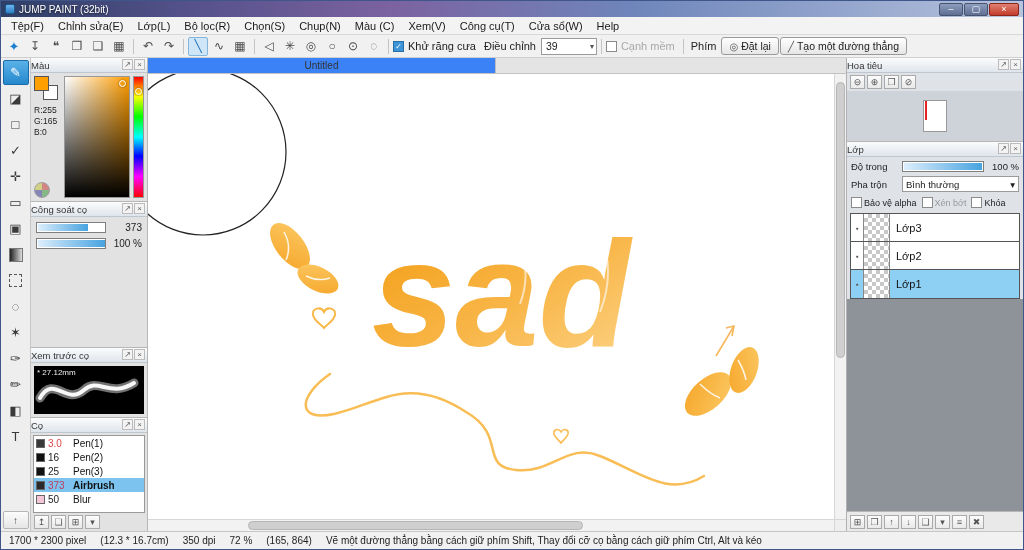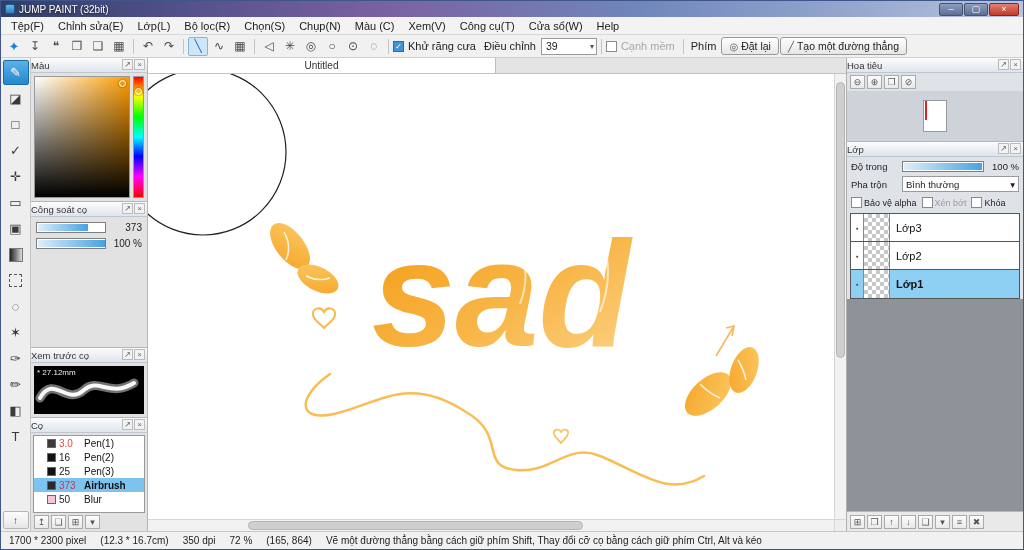--- a/index.html
+++ b/index.html
@@ -74,33 +74,33 @@
   .slider{flex:1;height:11px;border:1px solid #7e7e7e;background:#fff;position:relative;overflow:hidden;}
   .slider .fill{position:absolute;top:1px;bottom:1px;left:1px;background:linear-gradient(90deg,#ddeefc,#47a3e0);}
   .bval{width:32px;text-align:right;flex:none;}
 
   .panel.bprev{height:70px;flex:none;}
   .prevbox{margin:3px;flex:1;background:#000;position:relative;overflow:hidden;}
   .prevlabel{position:absolute;left:3px;top:2px;color:#eee;font-size:8px;z-index:2;}
 
   .panel.blist{flex:1;border-bottom:none;}
   .blist-rows{flex:1;background:#fff;border:1px solid #999;margin:2px 2px 0 2px;overflow:hidden;font-size:10px;}
-  .brush-row{display:flex;align-items:center;height:14px;padding:0 13px;gap:3px;}
+  .brush-row{display:flex;align-items:center;height:14px;padding:0 2px;gap:3px;}
   .brush-row.sel{background:#7cc3ef;}
   .brush-row.sel .bname{font-weight:bold;}
   .bswatch{width:9px;height:9px;border:1px solid #666;flex:none;}
   .bsize{width:22px;flex:none;}
   .bname{flex:1;color:#111;}
   .minitools{height:18px;flex:none;display:flex;align-items:center;gap:2px;padding:1px 3px;}
   .sbtn{width:15px;height:14px;border:1px solid #aaa;background:linear-gradient(#fcfcfc,#e9e9e9);display:flex;align-items:center;justify-content:center;font-size:9px;color:#555;flex:none;}
 
   
   .canvas-area{flex:1;min-width:0;display:grid;grid-template-rows:16px 1fr 12px;grid-template-columns:1fr 12px;background:#fff;}
   .tabbar{grid-column:1/3;background:#e4e4e4;border-bottom:1px solid #c2c2c2;display:flex;}
-  .tab{width:348px;background:#ffffff;border-right:1px solid #bdbdbd;display:flex;align-items:center;justify-content:center;font-size:10px;color:#333;}
+  .tab{width:348px;background:#3b82f6;border-right:1px solid #bdbdbd;display:flex;align-items:center;justify-content:center;font-size:10px;color:#333;}
   .canvas-body{grid-row:2;grid-column:1;position:relative;overflow:hidden;background:#fff;}
   .canvas-body svg{position:absolute;left:0;top:0;}
   .vscroll{grid-row:2;grid-column:2;background:#f2f2f2;border-left:1px solid #d6d6d6;position:relative;}
   .vthumb{position:absolute;left:1px;right:1px;top:8px;height:62%;background:#cfcfcf;border:1px solid #b5b5b5;border-radius:5px;}
   .hscroll{grid-row:3;grid-column:1;background:#f2f2f2;border-top:1px solid #d6d6d6;position:relative;}
   .hthumb{position:absolute;top:1px;bottom:1px;left:100px;width:335px;background:#cfcfcf;border:1px solid #b5b5b5;border-radius:5px;}
   .corner{grid-row:3;grid-column:2;background:#eee;border-left:1px solid #d6d6d6;border-top:1px solid #d6d6d6;}
 
   
   .rightpanels{width:177px;flex:none;background:#dfe3e8;border-left:1px solid #b0b0b0;display:flex;flex-direction:column;}
@@ -113,21 +113,21 @@
   .panel.layers{flex:1;border-bottom:none;}
   .lrow{display:flex;align-items:center;gap:3px;padding:4px 4px 0 4px;font-size:9.5px;color:#222;}
   .llabel{width:48px;flex:none;}
   .lsel{flex:1;height:16px;border:1px solid #9a9a9a;background:#fff;display:flex;align-items:center;padding:0 3px;font-size:9.5px;}
   .lsel .val{flex:1;}
   .chkrow{display:flex;align-items:center;gap:5px;padding:5px 3px 3px 4px;font-size:9px;color:#222;}
   .grp{display:flex;align-items:center;gap:2px;white-space:nowrap;}
   .grp .gl.dis{color:#9a9a9a;}
   .layerlist{margin:2px 3px 0 3px;border:1px solid #555;background:#fff;flex:none;}
   .layer-row{display:flex;align-items:stretch;height:28px;border-bottom:1px solid #555;background:#fff;justify-content:flex-end;}
-  .layer-row:last-child{border-bottom:none;font-weight:bold;}
+  .layer-row:last-child{border-bottom:none;}
   .layer-row.sel{background:#8ed0f4;}
   .vis{width:13px;flex:none;border-right:1px solid #888;display:flex;align-items:center;justify-content:center;font-size:5px;color:#555;}
   .lthumb{width:26px;flex:none;border-right:1px solid #888;background-color:#fff;
     background-image:linear-gradient(45deg,#c8c8c8 25%,transparent 25%,transparent 75%,#c8c8c8 75%),linear-gradient(45deg,#c8c8c8 25%,transparent 25%,transparent 75%,#c8c8c8 75%);
     background-size:8px 8px;background-position:0 0,4px 4px;}
   .lname{flex:1;display:flex;align-items:center;padding-left:6px;font-size:11px;color:#111;}
   .layerfill{flex:1;background:#8e939a;}
   .layertools{height:20px;flex:none;background:#e9e9e9;border-top:1px solid #b6b6b6;display:flex;align-items:center;gap:2px;padding:0 3px;}
 
   
@@ -235,20 +235,32 @@
 
       <div class="panel color">
         <div class="phead">
           <span>Màu</span>
           <span class="pico">
             <span>↗</span>
             <span>×</span>
           </span>
         </div>
         <div class="cbody">
+          <div class="ccol">
+            <span class="swatches">
+              <span class="sw bg"></span>
+              <span class="sw fg"></span>
+            </span>
+            <span class="rgb">
+              <span>R:255</span><br>
+              <span>G:165</span><br>
+              <span>B:0</span>
+            </span>
+            <span class="palicon"></span>
+          </div>
           <div class="svbox">
             <span class="svmark"></span>
           </div>
           <div class="huebar">
             <span class="huemark"></span>
           </div>
         </div>
       </div>
 
       <div class="panel bctl">

